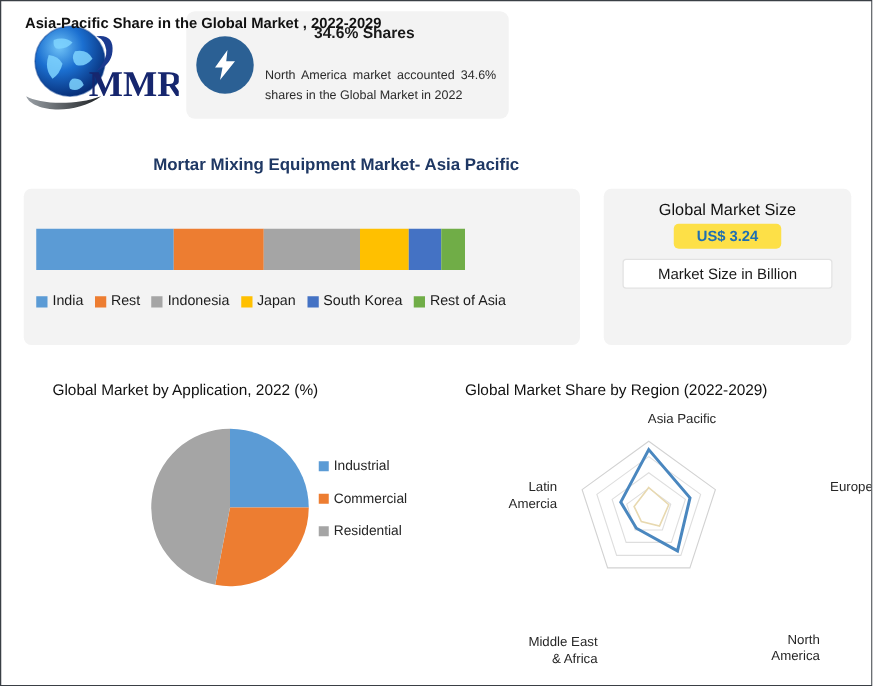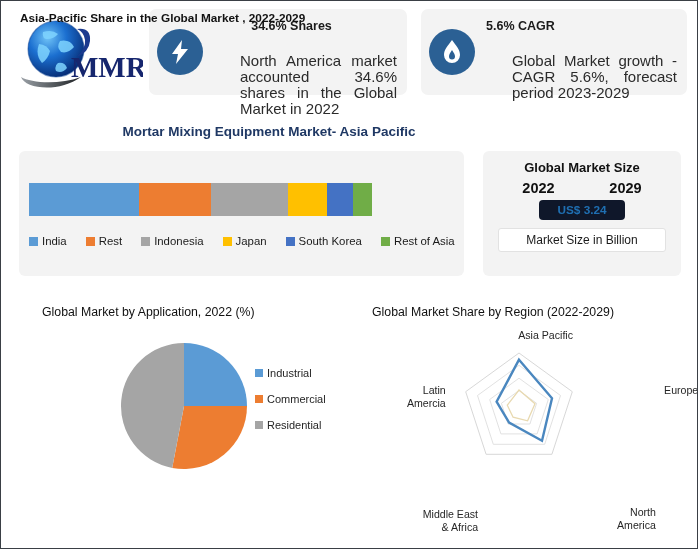--- a/index.html
+++ b/index.html
@@ -68,25 +68,24 @@
   .stat-text { flex: 1 1 auto; padding-top: 2px; }
   .stat-title {
     font-size: 12.5px;
     font-weight: bold;
     color: #1a1a1a;
     margin-bottom: 20px;
   }
   .card1 .stat-title { text-align: center; padding-right: 26px; }
   .card2 .stat-title { text-align: left; padding-left: 2px; }
   .stat-desc {
-    font-size: 15px;
+    font-size: 10px;
     color: #2b2b2b;
     line-height: 16px;
     text-align: justify;
-    margin-left: 28px;
   }
 
   
   .main-title {
     position: absolute;
     left: 0;
     top: 123px;
     width: 480px;
     text-align: center;
     font-size: 13.5px;
@@ -122,40 +121,40 @@
     height: 33px;
     display: flex;
   }
   .ap-seg { height: 100%; }
   .ap-legend {
     position: absolute;
     left: 28px;
     top: 234px;
     display: flex;
     align-items: center;
-    gap: 19px;
+    gap: 9px;
   }
   .lg-item { display: flex; align-items: center; gap: 4px; }
   .lg-swatch { width: 9px; height: 9px; flex: 0 0 auto; }
   .lg-label { font-size: 11.4px; color: #1a1a1a; }
 
   
   .gms-panel {
     position: absolute;
     left: 482px;
     top: 150px;
     width: 198px;
     height: 125px;
     background: #f3f3f3;
     border-radius: 6px;
   }
   .gms-title {
     text-align: center;
     font-size: 13px;
-    font-weight: bold;
+    font-weight: normal;
     color: #111111;
     padding-top: 9px;
   }
   .gms-years {
     display: flex;
     justify-content: space-around;
     padding: 5px 12px 0 12px;
   }
   .gms-year {
     font-size: 14.5px;
@@ -165,21 +164,21 @@
     text-align: center;
   }
   .gms-vals {
     display: flex;
     justify-content: space-around;
     padding: 4px 10px 0 10px;
   }
   .gms-val {
     width: 86px;
     text-align: center;
-    background: #0f172a;
+    background: #fde047;
     border-radius: 4px;
     padding: 3px 0;
     font-size: 11.8px;
     font-weight: bold;
     color: #1f6fb2;
   }
   .gms-foot {
     margin: 8px auto 0 auto;
     width: 168px;
     background: #ffffff;
@@ -261,32 +260,20 @@
         <svg width="22" height="26" viewBox="0 0 22 26">
             <polygon points="13,1 3,15 9,15 7,25 19,10 12,10" fill="#ffffff"></polygon>
           </svg>
       </div>
       <div class="stat-text">
         <div class="stat-title">34.6% Shares</div>
         <div class="stat-desc">North America market accounted 34.6% shares in the Global Market in 2022</div>
       </div>
     </div>
 
-    <div class="stat-card card2">
-      <div class="stat-icon">
-        <svg width="22" height="26" viewBox="0 0 22 26">
-          <path d="M11 1 C7 7 3 10 3 16 a8 8 0 0 0 16 0 C19 10 15 7 11 1 Z" fill="#ffffff"></path>
-          <path d="M11 11 C9.2 14 8 15.4 8 17.4 a3 3 0 0 0 6 0 C14 15.4 12.8 14 11 11 Z" fill="#2b6094"></path>
-        </svg>
-      </div>
-      <div class="stat-text">
-        <div class="stat-title">5.6% CAGR</div>
-        <div class="stat-desc">Global Market growth - CAGR 5.6%, forecast period 2023-2029</div>
-      </div>
-    </div>
   </div>
 
   <div class="main-title">Mortar Mixing Equipment Market- Asia Pacific</div>
 
   <div class="ap-panel"></div>
   <div class="ap-title">Asia-Pacific Share in the Global Market , 2022-2029</div>
   <div class="ap-bar" id="ap-bar">
       <div class="ap-seg" style="width: 32%; background: rgb(91, 155, 213);"></div>
       <div class="ap-seg" style="width: 21%; background: rgb(237, 125, 49);"></div>
       <div class="ap-seg" style="width: 22.5%; background: rgb(165, 165, 165);"></div>
@@ -316,24 +303,20 @@
         <span class="lg-label">South Korea</span>
       </div>
       <div class="lg-item">
         <span class="lg-swatch" style="background: rgb(112, 173, 71);"></span>
         <span class="lg-label">Rest of Asia</span>
       </div>
     </div>
 
   <div class="gms-panel">
     <div class="gms-title">Global Market Size</div>
-    <div class="gms-years">
-      <div class="gms-year">2022</div>
-      <div class="gms-year">2029</div>
-    </div>
     <div class="gms-vals">
       <div class="gms-val">US$ 3.24</div>
     </div>
     <div class="gms-foot">Market Size in Billion</div>
   </div>
 
   <div class="chart-title" id="pie-title">Global Market by Application, 2022 (%)</div>
   <div class="pie-wrap">
     <svg id="pie-svg" width="130" height="130" viewBox="0 0 130 130">
         <path d="M 65 65 L 65 2 A 63 63 0 0 1 128 65 Z" fill="#5b9bd5"></path>

